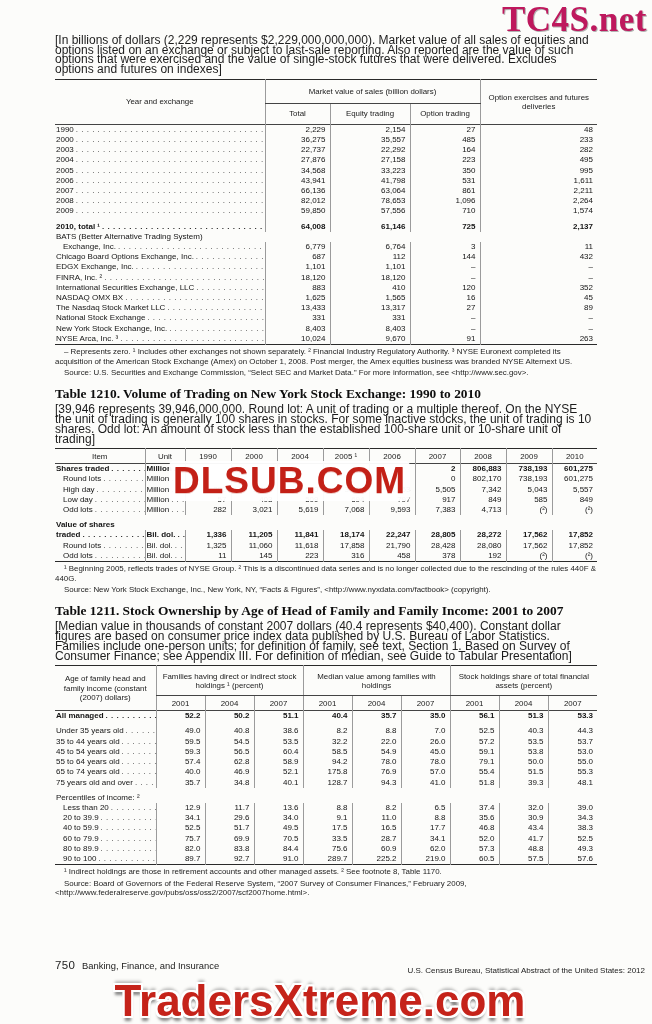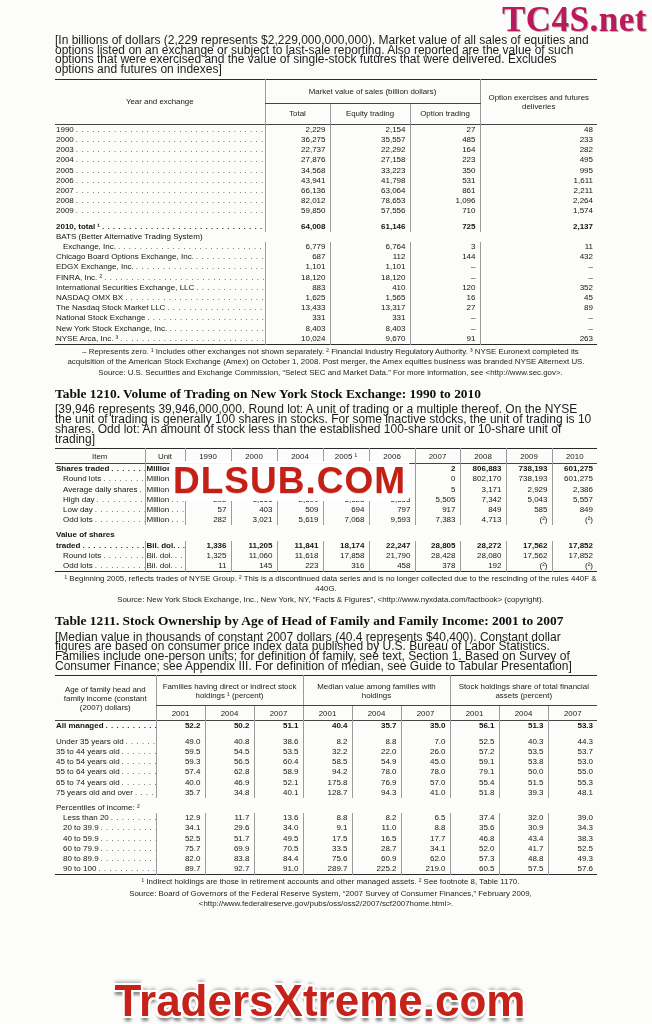--- a/index.html
+++ b/index.html
@@ -5,21 +5,21 @@
   *{margin:0;padding:0;box-sizing:border-box;}
   html,body{background:#9a9a9a;}
   .page{position:relative;width:652px;height:1024px;margin:0 auto;background:#fcfcfa;
         font-family:"Liberation Sans","DejaVu Sans",sans-serif;color:#161616;overflow:hidden;}
   .content{position:absolute;left:55px;top:36px;width:542px;}
   .ttl{font-family:"Liberation Serif","DejaVu Serif",serif;font-weight:700;font-size:13.4px;
        line-height:15.6px;margin:0 0 4px;max-width:520px;color:#0e0e0e;}
   .sec{margin-bottom:3px;}
   .sec + .sec .ttl{margin-top:8px;}
   .note{font-size:12px;line-height:9.7px;margin:0 0 4px;color:#1c1c1c;}
-  .fnote{font-size:7.9px;line-height:9.6px;margin-top:2px;text-indent:9px;color:#1c1c1c;text-align:center;}
+  .fnote{font-size:7.9px;line-height:9.6px;margin-top:2px;text-indent:9px;color:#1c1c1c;}
   .tblwrap{position:relative;}
   table.dt{border-collapse:collapse;table-layout:fixed;width:542px;
            border-top:1.5px solid #2a2a2a;border-bottom:1.3px solid #2a2a2a;}
   .dt th{font-weight:400;font-size:7.9px;line-height:9.2px;text-align:center;
          vertical-align:middle;padding:2px 2px;color:#1a1a1a;}
   .dt thead{border-bottom:1px solid #444;}
   .dt th.grp{border-bottom:1px solid #444;}
   .dt th.vl,.dt td.num,.dt td.unitcell{border-left:1px solid #9b9b9b;}
   .dt td{font-size:8px;line-height:10.2px;vertical-align:bottom;padding:0;color:#141414;}
   .dt td.num{text-align:right;padding-right:4px;white-space:nowrap;overflow:hidden;}
@@ -418,43 +418,20 @@
                 <td class="num"></td>
                 <td class="num"></td>
                 <td class="num">0</td>
                 <td class="num">802,170</td>
                 <td class="num">738,193</td>
                 <td class="num">601,275</td>
               </tr>
               <tr>
                 <td class="lblcell">
                   <div class="lbl ind">
-                    <span>Average daily shares</span>
-                    <span class="dots"></span>
-                  </div>
-                </td>
-                <td class="unitcell">
-                  <div class="lbl">
-                    <span>Million</span>
-                    <span class="dots"></span>
-                  </div>
-                </td>
-                <td class="num"></td>
-                <td class="num"></td>
-                <td class="num"></td>
-                <td class="num"></td>
-                <td class="num"></td>
-                <td class="num">5</td>
-                <td class="num">3,171</td>
-                <td class="num">2,929</td>
-                <td class="num">2,386</td>
-              </tr>
-              <tr>
-                <td class="lblcell">
-                  <div class="lbl ind">
                     <span>High day</span>
                     <span class="dots"></span>
                   </div>
                 </td>
                 <td class="unitcell">
                   <div class="lbl">
                     <span>Million</span>
                     <span class="dots"></span>
                   </div>
                 </td>
@@ -865,16 +842,22 @@
               </tr>
             </tbody>
         </table>
       </div>
       <p class="fnote">¹ Indirect holdings are those in retirement accounts and other managed assets. ² See footnote 8, Table 1170.</p>
       <p class="fnote">Source: Board of Governors of the Federal Reserve System, “2007 Survey of Consumer Finances,” February 2009, &lt;http://www.federalreserve.gov/pubs/oss/oss2/2007/scf2007home.html&gt;.</p>
     </section>
 
   </div>
 
+  <div class="footer">
+    <span class="left">
+      <span class="pageno">750</span><span>Banking, Finance, and Insurance</span>
+    </span>
+    <span class="census">U.S. Census Bureau, Statistical Abstract of the United States: 2012</span>
+  </div>
 
   <div class="wm-bottom">TradersXtreme.com</div>
 
 </div>
 
 </body></html>

